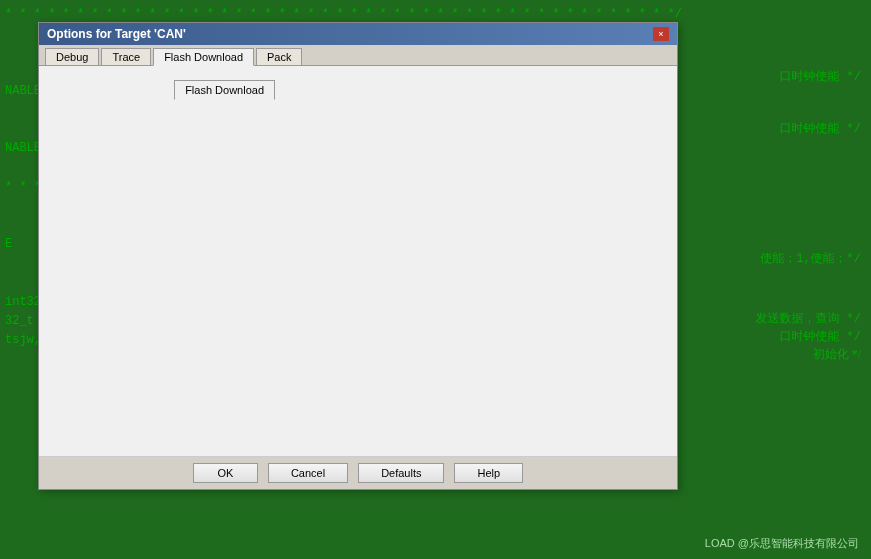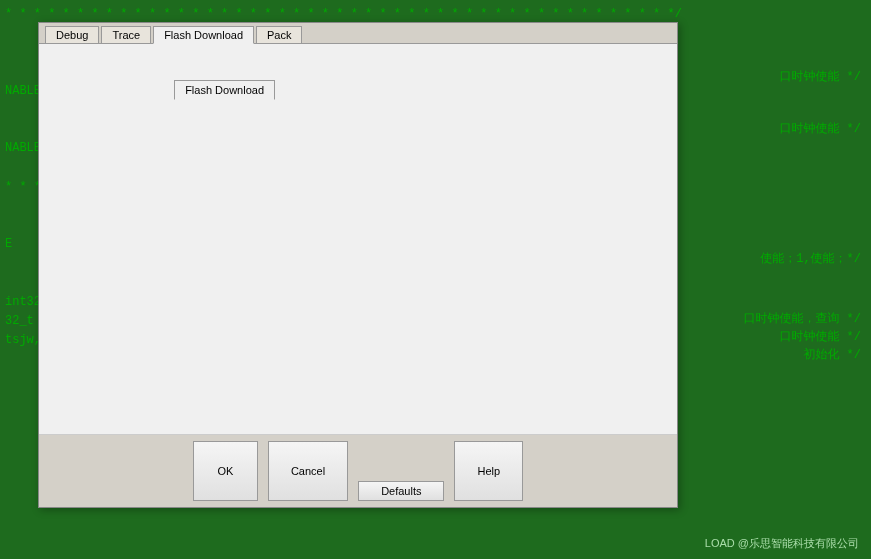--- a/index.html
+++ b/index.html
@@ -362,23 +362,23 @@
   <div class="code-line">&nbsp;</div>
   <div class="code-line">&nbsp;</div>
   <div class="code-line">int32_</div>
   <div class="code-line">32_t i</div>
   <div class="code-line">tsjw,</div>
 </div>
 
 <div class="code-right" style="top: 68px;">口时钟使能 */</div>
 <div class="code-right" style="top: 120px;">口时钟使能 */</div>
 <div class="code-right" style="top: 250px;">使能；1,使能；*/</div>
-<div class="code-right" style="top: 310px;">口时钟使能，查询 */</div>
+<div class="code-right" style="top: 310px;">发送数据，查询 */</div>
 <div class="code-right" style="top: 328px;">口时钟使能 */</div>
-<div class="code-right" style="top: 346px;">初始化 */</div>
+<div class="code-right" style="top: 346px; font-family: Liberation Serif, serif;">初始化 */</div>
 
 <div class="inner-dialog">
 
   <div class="inner-dialog-titlebar">
     <span>CMSIS-DAP Cortex-M Target Driver Setup</span>
     <button class="close-btn">×</button>
   </div>
 
   <div class="tabs">
     <div class="tab">Debug</div>
@@ -498,31 +498,35 @@
       <button class="btn-bottom">OK</button>
       <button class="btn-bottom">Cancel</button>
       <button class="btn-bottom">Help</button>
     </div>
 
   </div>
 </div>
 
 <div style="position: absolute; top: 22px; left: 38px; width: 640px; background: #f0f0f0; border: 1px solid #888; box-shadow: 2px 2px 8px rgba(0,0,0,0.3);">
 
+  <div style="background: linear-gradient(to right, #3a5a8a, #5a7fb5); color: white; padding: 4px 8px; display: flex; justify-content: space-between; align-items: center; font-size: 12px; font-weight: bold;">
+    <span>Options for Target 'CAN'</span>
+    <button style="background: #c0392b; color: white; border: none; width: 16px; height: 14px; cursor: pointer; font-size: 9px;">×</button>
+  </div>
 
   <div style="display: flex; gap: 2px; padding: 3px 6px 0 6px; background: #d4d0c8; border-bottom: 1px solid #999;">
     <div style="padding: 2px 10px; background: #e8e4dc; border: 1px solid #999; border-bottom: none; cursor: pointer; font-size: 11px;">Debug</div>
     <div style="padding: 2px 10px; background: #e8e4dc; border: 1px solid #999; border-bottom: none; cursor: pointer; font-size: 11px;">Trace</div>
     <div style="padding: 2px 10px; background: #f0f0f0; border: 1px solid #999; border-bottom: 1px solid #f0f0f0; cursor: pointer; font-size: 11px; margin-bottom: -1px; z-index: 1; position: relative;">Flash Download</div>
     <div style="padding: 2px 10px; background: #e8e4dc; border: 1px solid #999; border-bottom: none; cursor: pointer; font-size: 11px;">Pack</div>
   </div>
 
   <div style="height: 390px;"></div>
 
   <div style="display: flex; justify-content: center; gap: 10px; padding: 6px; background: #d4d0c8; border-top: 1px solid #ccc;">
     <button style="padding: 3px 22px; background: linear-gradient(to bottom, #f5f5f5, #e0e0e0); border: 1px solid #999; cursor: pointer; font-size: 11px; min-width: 65px;">OK</button>
     <button style="padding: 3px 22px; background: linear-gradient(to bottom, #f5f5f5, #e0e0e0); border: 1px solid #999; cursor: pointer; font-size: 11px; min-width: 65px;">Cancel</button>
-    <button style="padding: 3px 22px; background: linear-gradient(to bottom, #f5f5f5, #e0e0e0); border: 1px solid #999; cursor: pointer; font-size: 11px; min-width: 65px; margin-top: 40px;">Defaults</button>
+    <button style="padding: 3px 22px; background: linear-gradient(to bottom, #f5f5f5, #e0e0e0); border: 1px solid #999; cursor: pointer; font-size: 11px; min-width: 65px;">Defaults</button>
     <button style="padding: 3px 22px; background: linear-gradient(to bottom, #f5f5f5, #e0e0e0); border: 1px solid #999; cursor: pointer; font-size: 11px; min-width: 65px;">Help</button>
   </div>
 </div>
 
 <div class="csdn-footer">LOAD @乐思智能科技有限公司</div>
 
 </body></html>

